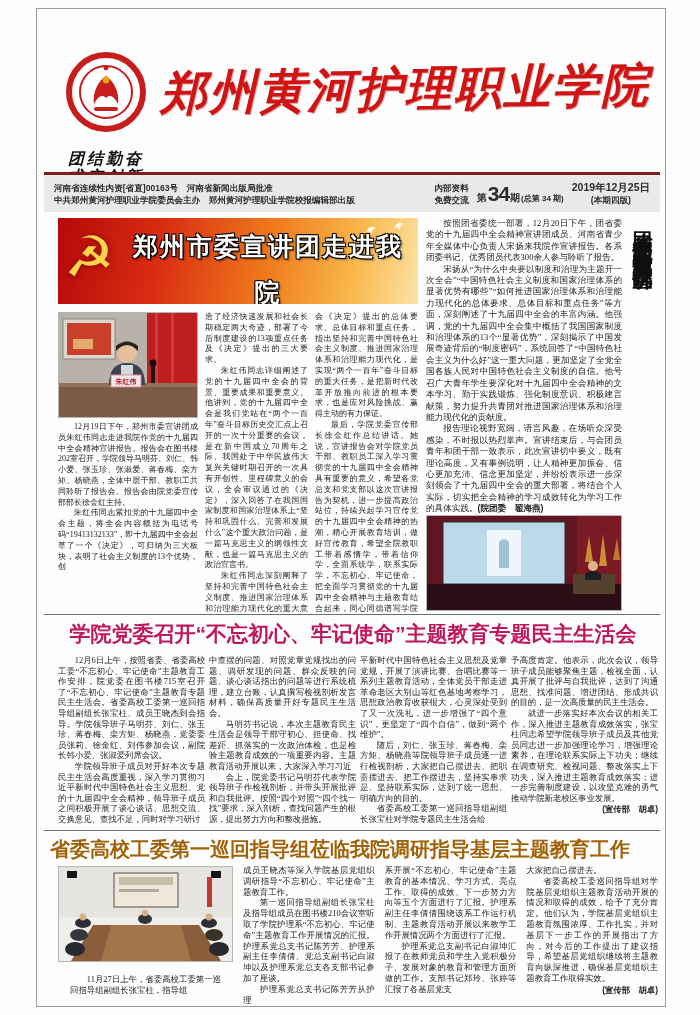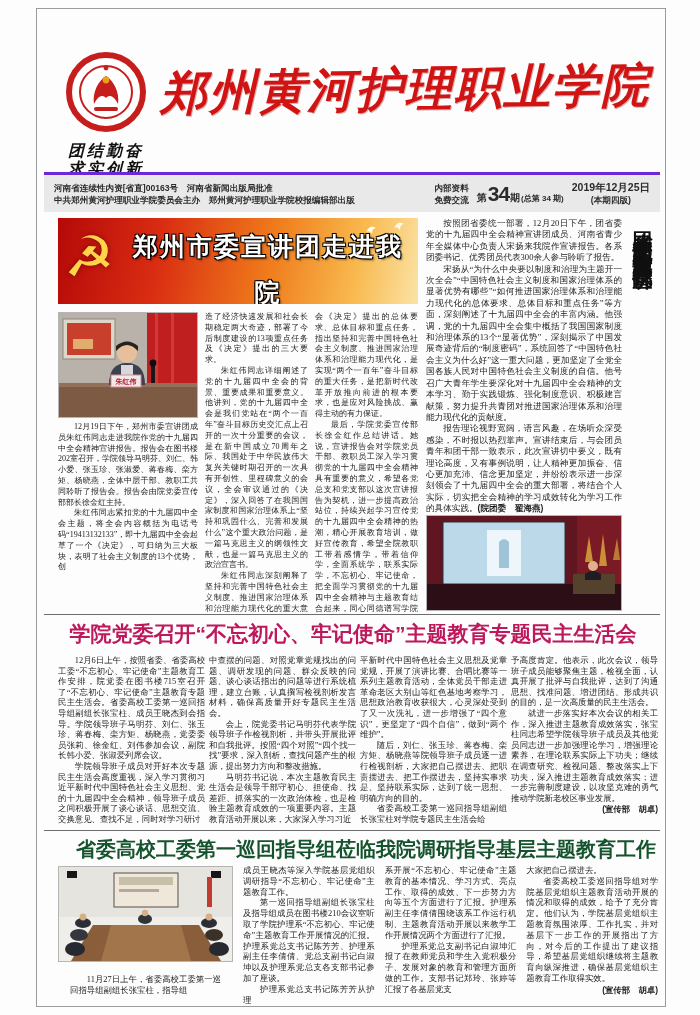--- a/index.html
+++ b/index.html
@@ -4,29 +4,29 @@
 <style>
   html,body{margin:0;padding:0;width:700px;height:1015px;background:#fdfdfd;overflow:hidden;
     font-family:"Liberation Serif","DejaVu Serif",serif;color:#1c1c1c;}
   .page{position:relative;width:700px;height:1015px;}
   .frame{position:absolute;left:36px;top:8px;right:34px;bottom:8px;border:1px solid #9b9b9b;}
 
   
   .masthead{position:absolute;left:56px;top:50px;width:604px;height:120px;}
   .logo-block{position:absolute;left:2px;top:2px;width:96px;text-align:center;}
   .logo{width:80px;height:80px;margin:0 auto;}
-  .motto{margin-top:6px;font-weight:900;font-style:italic;font-size:16px;line-height:18px;letter-spacing:3px;color:#111;}
+  .motto{margin-top:14px;font-weight:900;font-style:italic;font-size:16px;line-height:18px;letter-spacing:3px;color:#111;}
   .paper-title{position:absolute;left:104px;top:8px;right:0;margin:0;white-space:nowrap;
     font-family:"Liberation Serif","DejaVu Serif",serif;font-style:italic;font-weight:900;
     font-size:47px;letter-spacing:2px;color:#d01414;transform:rotate(-1deg);
     text-shadow:1px 1px 0 rgba(160,10,10,.35);}
 
   
   .infobar{position:absolute;left:44px;right:40px;top:172px;height:40px;background:#e9e9e9;
-    border-top:3px solid #6d28d9;display:flex;align-items:center;padding:0 10px;box-sizing:border-box;
+    border-top:3px solid #7f1d1d;display:flex;align-items:center;padding:0 10px;box-sizing:border-box;
     font-family:"Liberation Sans","DejaVu Sans",sans-serif;font-size:8.6px;font-weight:bold;color:#2b2b2b;gap:8px;}
   .info-left{flex:1;line-height:12px;}
   .info-mid{text-align:center;line-height:12px;white-space:nowrap;}
   .info-issue{white-space:nowrap;display:flex;align-items:baseline;gap:1px;font-size:10px;}
   .issue-no{font-size:21px;font-weight:bold;letter-spacing:-1px;}
   .issue-total{font-size:8px;}
   .info-right{text-align:center;line-height:13px;white-space:nowrap;}
   .info-date{font-size:10.5px;}
 
   
@@ -64,22 +64,22 @@
   .hr1,.hr2{position:absolute;left:44px;right:40px;border-top:1px solid #6e6e6e;}
   .hr1{top:614px;} .hr2{top:830px;}
 
   
   .mid-head{position:absolute;left:50px;right:44px;top:620px;margin:0;text-align:center;
     font-family:"Liberation Sans","DejaVu Sans",sans-serif;font-weight:900;font-size:21px;color:#be185d;letter-spacing:0;}
   .mid-cols{position:absolute;left:58px;top:656px;width:600px;height:170px;display:flex;gap:4px;}
   .mid-col{flex:1;font-size:8.4px;line-height:10.6px;text-align:justify;overflow:hidden;}
 
   
-  .bot-head{position:absolute;left:50px;right:44px;top:836px;margin:0;text-align:right;
-    font-family:"Liberation Sans","DejaVu Sans",sans-serif;font-weight:900;font-size:20px;color:#14532d;}
+  .bot-head{position:absolute;left:50px;right:44px;top:836px;margin:0;text-align:left;
+    font-family:"Liberation Sans","DejaVu Sans",sans-serif;font-weight:900;font-size:20px;color:#a16207;}
   .bot-cols{position:absolute;left:58px;top:866px;width:600px;height:138px;display:flex;gap:10px;}
   .bot-photo-col{width:175px;flex:none;font-size:8.4px;line-height:11px;text-align:justify;}
   .bot-col{flex:1;font-size:8.4px;line-height:10.8px;text-align:justify;overflow:hidden;}
   .caption p{margin:12px;text-indent:2em;}
 </style>
 </head>
 <body>
 
 <div class="page">
   <div class="frame"></div>
@@ -200,22 +200,22 @@
   <div class="hr1"></div>
 
   <h2 class="mid-head">学院党委召开“不忘初心、牢记使命”主题教育专题民主生活会</h2>
   <section class="mid-cols">
     <div class="mid-col">
       <p class="para">12月6日上午，按照省委、省委高校工委“不忘初心、牢记使命”主题教育工作安排，院党委在图书楼715室召开了“不忘初心、牢记使命”主题教育专题民主生活会。省委高校工委第一巡回指导组副组长张宝柱、成员王晓杰到会指导。学院领导班子马明芬、刘仁、张玉珍、蒋春梅、栾方矩、杨晓燕，党委委员张莉、徐金红、刘伟参加会议，副院长韩小爱、张淑爱列席会议。</p>
       <p class="para">学院领导班子成员对开好本次专题民主生活会高度重视，深入学习贯彻习近平新时代中国特色社会主义思想、党的十九届四中全会精神，领导班子成员之间积极开展了谈心谈话、思想交流、交换意见、查找不足，同时对学习研讨</p>
     </div>
     <div class="mid-col">
       <p class="cont">中查摆的问题、对照党章党规找出的问题、调研发现的问题、群众反映的问题、谈心谈话指出的问题等进行系统梳理，建立台账，认真撰写检视剖析发言材料，确保高质量开好专题民主生活会。</p>
+      <p class="para">马明芬书记说，本次主题教育民主生活会是领导干部守初心、担使命、找差距、抓落实的一次政治体检，也是检验主题教育成效的一项重要内容。主题教育活动开展以来，大家深入学习习近</p>
       <p class="para">会上，院党委书记马明芬代表学院领导班子作检视剖析，并带头开展批评和自我批评。按照“四个对照”“四个找一找”要求，深入剖析，查找问题产生的根源，提出努力方向和整改措施。</p>
-      <p class="para">马明芬书记说，本次主题教育民主生活会是领导干部守初心、担使命、找差距、抓落实的一次政治体检，也是检验主题教育成效的一项重要内容。主题教育活动开展以来，大家深入学习习近</p>
     </div>
     <div class="mid-col">
       <p class="cont">平新时代中国特色社会主义思想及党章党规，开展了演讲比赛、合唱比赛等一系列主题教育活动，全体党员干部走进革命老区大别山等红色基地考察学习，思想政治教育收获很大，心灵深处受到了又一次洗礼，进一步增强了“四个意识”，更坚定了“四个自信”，做到“两个维护”。</p>
       <p class="para">随后，刘仁、张玉珍、蒋春梅、栾方矩、杨晓燕等院领导班子成员逐一进行检视剖析，大家把自己摆进去、把职责摆进去、把工作摆进去，坚持实事求是、坚持联系实际，达到了统一思想、明确方向的目的。</p>
       <p class="para">省委高校工委第一巡回指导组副组长张宝柱对学院专题民主生活会给</p>
     </div>
     <div class="mid-col">
       <p class="cont">予高度肯定。他表示，此次会议，领导班子成员能够聚焦主题，检视全面，认真开展了批评与自我批评，达到了沟通思想、找准问题、增进团结、形成共识的目的，是一次高质量的民主生活会。</p>
       <p class="para">就进一步落实好本次会议的相关工作，深入推进主题教育成效落实，张宝柱同志希望学院领导班子成员及其他党员同志进一步加强理论学习，增强理论素养，在理论联系实际上下功夫；继续在调查研究、检视问题、整改落实上下功夫，深入推进主题教育成效落实；进一步完善制度建设，以攻坚克难的勇气推动学院新老校区事业发展。</p>
       <span class="byline-line">(宣传部　胡卓)</span>

